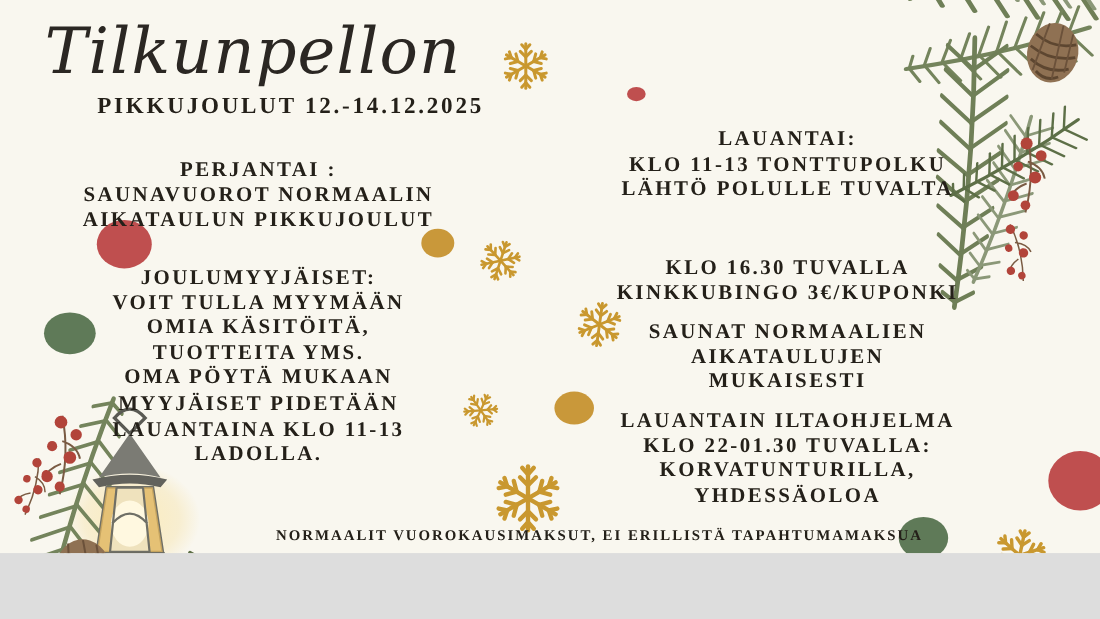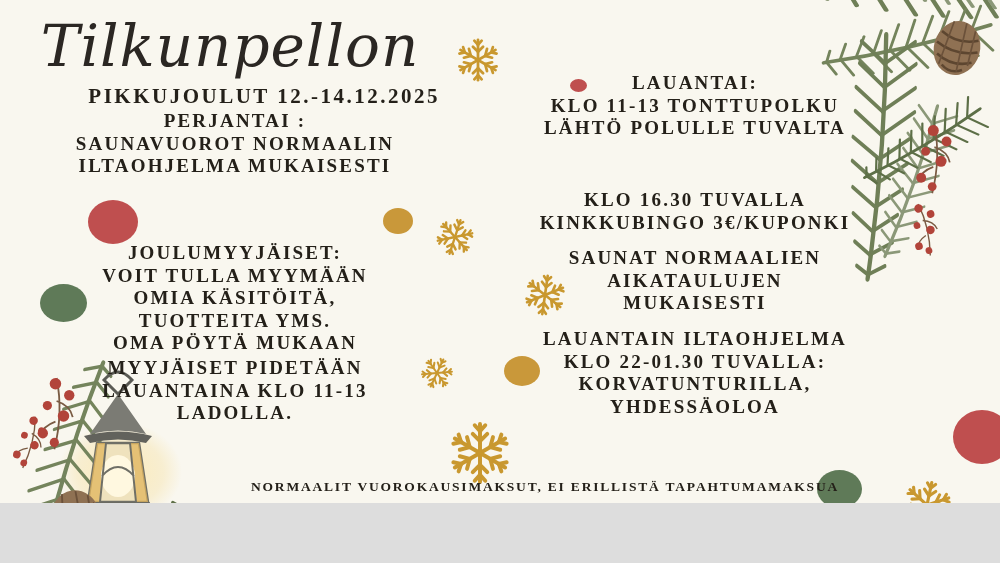--- a/index.html
+++ b/index.html
@@ -17,21 +17,21 @@
   }
   .subtitle{
     position:absolute;left:20px;top:84px;width:420px;text-align:right;
     font-weight:700;font-size:21px;letter-spacing:2.5px;
   }
   .block{
     position:absolute;text-align:center;font-weight:700;
     font-size:19px;line-height:22.5px;letter-spacing:2.2px;white-space:nowrap;
   }
   .lblock{left:15px;width:440px;}
-  .rblock{left:505px;width:380px;}
+  .rblock{left:526px;width:380px;margin-top:44px;}
   .footer{
     position:absolute;left:225px;top:479px;width:640px;text-align:center;
     font-weight:700;font-size:13.5px;line-height:16.5px;letter-spacing:1.8px;
   }
   .sf{color:#c9982f;}
 </style>
 </head>
 <body>
 
 <div class="poster">
@@ -167,24 +167,24 @@
   <div class="dot" style="left:383px;top:208px;width:30px;height:26px;background:#c9983a"></div>
   <div class="dot" style="left:40px;top:284px;width:47px;height:38px;background:#5f7a58"></div>
   <div class="dot" style="left:570px;top:79px;width:17px;height:13px;background:#bf4f4f"></div>
   <div class="dot" style="left:504px;top:356px;width:36px;height:30px;background:#c9983a"></div>
   <div class="dot" style="left:817px;top:470px;width:45px;height:38px;background:#5f7a58"></div>
   <div class="dot" style="left:953px;top:410px;width:58px;height:54px;background:#bf4f4f"></div>
 
   <div class="title">Tilkunpellon</div>
   <div class="subtitle">PIKKUJOULUT 12.-14.12.2025</div>
 
-  <div class="block lblock" style="top:110px">
+  <div class="block lblock" style="top:144px">
     <div>PERJANTAI :</div>
     <div>SAUNAVUOROT NORMAALIN</div>
-    <div>ILTAOHJELMA MUKAISESTI</div>
+    <div>AIKATAULUN PIKKUJOULUT</div>
   </div>
 
   <div class="block lblock" style="top:242px">
     <div>JOULUMYYJÄISET:</div>
     <div>VOIT TULLA MYYMÄÄN</div>
     <div>OMIA KÄSITÖITÄ,</div>
     <div>TUOTTEITA YMS.</div>
     <div>OMA PÖYTÄ MUKAAN</div>
   </div>
 

